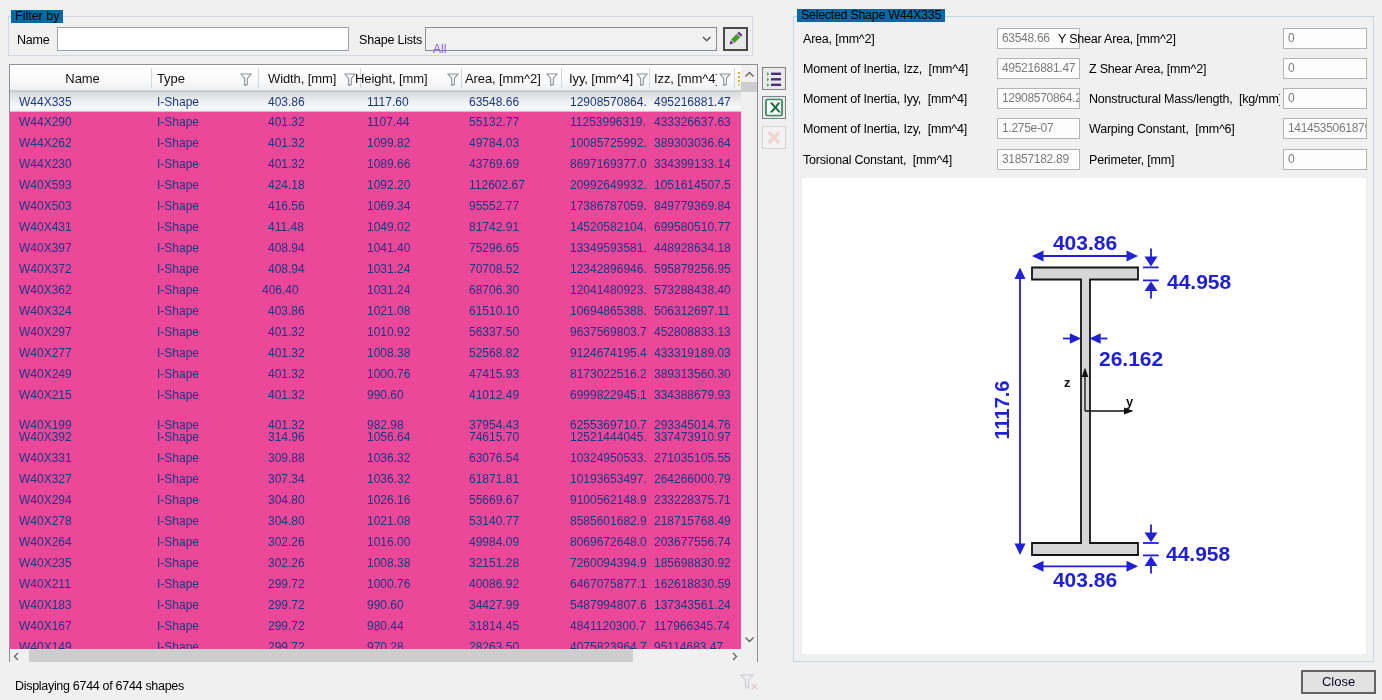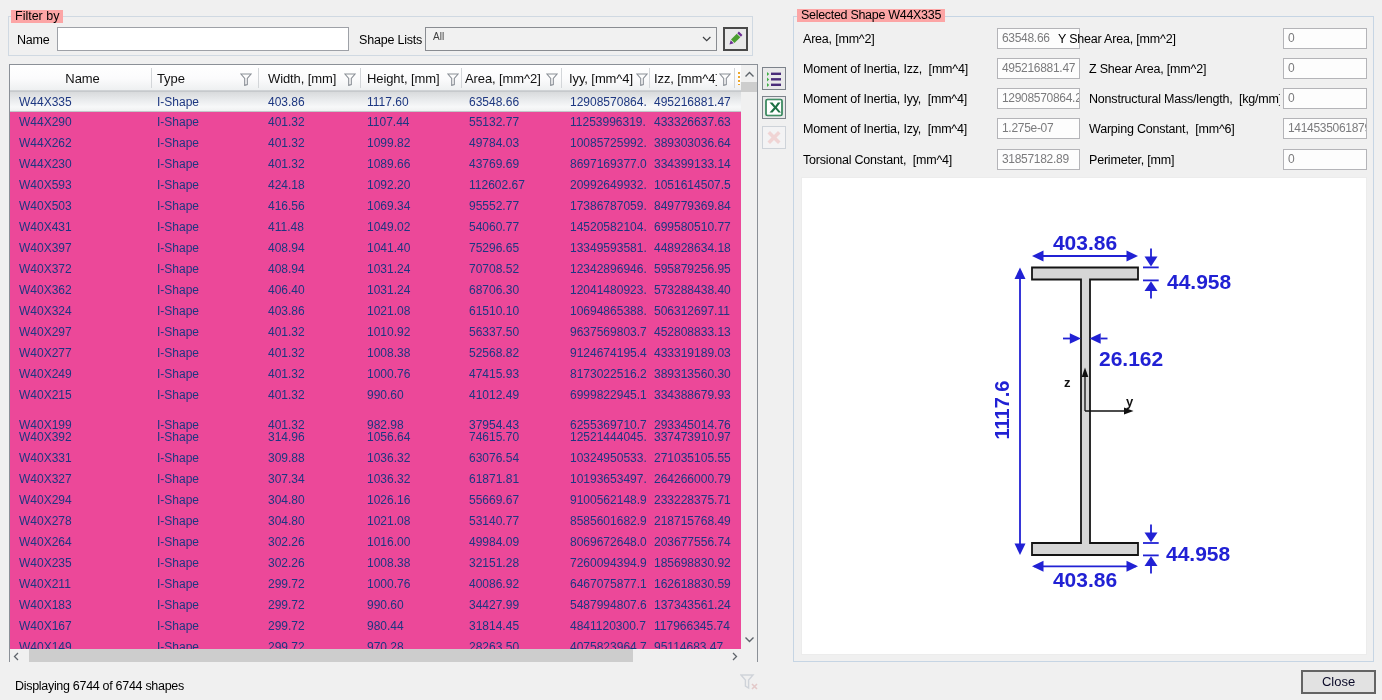--- a/index.html
+++ b/index.html
@@ -1,20 +1,20 @@
 <!DOCTYPE html>
 <html><head><meta charset="utf-8"><title>Shapes</title>
 <style>
 *{margin:0;padding:0;box-sizing:border-box}
 html,body{width:1382px;height:700px;background:#f0f0f0;font-family:"Liberation Sans",sans-serif;
  font-size:12.5px;color:#000;overflow:hidden;position:relative}
 .abs{position:absolute}
 .gbox{position:absolute;border:1px solid #d0d9e2;background:transparent}
 .gbox2{position:absolute;border:1px solid #c6d5e4}
-.gblabel{position:absolute;background:#fca5a5;padding:0 4px;line-height:13px}
+.gblabel{position:absolute;background:#0369a1;padding:0 4px;line-height:13px}
 .tbx{position:absolute;background:#fff;border:1px solid #9ea1a7}
 .lbl{position:absolute;line-height:14px;letter-spacing:-0.2px}
 
 #grid{position:absolute;left:9px;top:64px;width:749px;height:598px;border:1px solid #8b9097;background:#fff}
 #ghead{position:absolute;left:0;top:0;width:731px;height:26px;
  background:linear-gradient(180deg,#ffffff 0%,#fbfbfc 55%,#eef0f1 100%);border-bottom:1px solid #cfd2d5}
 .hcell{position:absolute;top:5px;height:17px;line-height:17px;font-size:13px;color:#111;
  letter-spacing:-0.1px;white-space:nowrap;overflow:hidden}
 .hline{position:absolute;top:3px;height:20px;width:1px;background:#d3d6d9}
 .fun{position:absolute;top:8px}
@@ -41,21 +41,21 @@
 .dimtxt2{font:bold 20px "Liberation Sans",sans-serif;fill:#2121d4}
 </style></head>
 <body>
 
 <div class="gbox" style="left:8px;top:16px;width:745px;height:40px"></div>
 <span class="gblabel" style="left:11px;top:10px">Filter by</span>
 <span class="lbl" style="left:17px;top:33px">Name</span>
 <div class="tbx" style="left:57px;top:27px;width:292px;height:24px"></div>
 <span class="lbl" style="left:359px;top:33px">Shape Lists</span>
 <div class="tbx" style="left:425px;top:27px;width:292px;height:24px;background:#f1f1f1;border-color:#898c91">
-  <span style="position:absolute;left:7px;top:3px;font-size:10px;color:#404040">All</span>
+  <span style="position:absolute;left:7px;top:14px;font-size:12px;color:#8b5cf6">All</span>
   <svg class="abs" style="right:4px;top:8px" width="10" height="6" viewBox="0 0 10 6">
     <path d="M1 1 L4.7 4.6 L8.4 1" fill="none" stroke="#3e4043" stroke-width="1.2"></path>
     </svg>
 </div>
 <div class="abs" style="left:723px;top:27px;width:25px;height:24px;background:#e9e9e9;border:2px solid #494949">
   <svg width="21" height="20" viewBox="0 0 21 20">
     <g transform="rotate(45 10.5 9.5)">
       <path d="M8 2.2 h5 v2.2 h-5 z" fill="#6a2d91"></path>
       <rect x="8" y="5.2" width="5" height="8.2" fill="#4a9e2f"></rect>
       <path d="M8.4 14.2 h4.2 L10.5 18 Z" fill="#6a2d91"></path>
@@ -70,21 +70,21 @@
 <div class="hcell" style="left:147px;width:80px">Type</div>
       <svg class="fun" width="12" height="13" viewBox="0 0 12 13" style="left:230px">
         <path d="M0.9 1 H11.1 L7.3 5.4 V11.6 L4.7 12.4 V5.4 Z" fill="#fcfcfc" stroke="#8a8f96" stroke-width="1.1"></path>
       </svg>
 <div class="hline" style="left:248px"></div>
 <div class="hcell" style="left:258px;width:74px">Width, [mm]</div>
       <svg class="fun" width="12" height="13" viewBox="0 0 12 13" style="left:334px">
         <path d="M0.9 1 H11.1 L7.3 5.4 V11.6 L4.7 12.4 V5.4 Z" fill="#fcfcfc" stroke="#8a8f96" stroke-width="1.1"></path>
       </svg>
 <div class="hline" style="left:350px"></div>
-<div class="hcell" style="left:357px;width:78px">Height, [mm]</div>
+<div class="hcell" style="left:345px;width:78px">Height, [mm]</div>
       <svg class="fun" width="12" height="13" viewBox="0 0 12 13" style="left:437px">
         <path d="M0.9 1 H11.1 L7.3 5.4 V11.6 L4.7 12.4 V5.4 Z" fill="#fcfcfc" stroke="#8a8f96" stroke-width="1.1"></path>
       </svg>
 <div class="hline" style="left:451px"></div>
 <div class="hcell" style="left:455px;width:79px">Area, [mm^2]</div>
       <svg class="fun" width="12" height="13" viewBox="0 0 12 13" style="left:536px">
         <path d="M0.9 1 H11.1 L7.3 5.4 V11.6 L4.7 12.4 V5.4 Z" fill="#fcfcfc" stroke="#8a8f96" stroke-width="1.1"></path>
       </svg>
 <div class="hline" style="left:551px"></div>
 <div class="hcell" style="left:559px;width:66px">Iyy,  [mm^4]</div>
@@ -152,21 +152,21 @@
         <span style="left:357px">1069.34</span>
         <span style="left:459px">95552.77</span>
         <span style="left:560px">17386787059.</span>
         <span style="left:644px">849779369.84</span>
       </div>
 <div class="row" style="top:126px">
         <span style="left:9px">W40X431</span>
         <span style="left:147px">I-Shape</span>
         <span style="left:258px">411.48</span>
         <span style="left:357px">1049.02</span>
-        <span style="left:459px">54060.77</span>
+        <span style="left:459px">81742.91</span>
         <span style="left:560px">14520582104.</span>
         <span style="left:644px">699580510.77</span>
       </div>
 <div class="row" style="top:147px">
         <span style="left:9px">W40X397</span>
         <span style="left:147px">I-Shape</span>
         <span style="left:258px">408.94</span>
         <span style="left:357px">1041.40</span>
         <span style="left:459px">75296.65</span>
         <span style="left:560px">13349593581.</span>
@@ -177,21 +177,21 @@
         <span style="left:147px">I-Shape</span>
         <span style="left:258px">408.94</span>
         <span style="left:357px">1031.24</span>
         <span style="left:459px">70708.52</span>
         <span style="left:560px">12342896946.</span>
         <span style="left:644px">595879256.95</span>
       </div>
 <div class="row" style="top:189px">
         <span style="left:9px">W40X362</span>
         <span style="left:147px">I-Shape</span>
-        <span style="left:258px">406.40</span>
+        <span style="left:252px">406.40</span>
         <span style="left:357px">1031.24</span>
         <span style="left:459px">68706.30</span>
         <span style="left:560px">12041480923.</span>
         <span style="left:644px">573288438.40</span>
       </div>
 <div class="row" style="top:210px">
         <span style="left:9px">W40X324</span>
         <span style="left:147px">I-Shape</span>
         <span style="left:258px">403.86</span>
         <span style="left:357px">1021.08</span>

